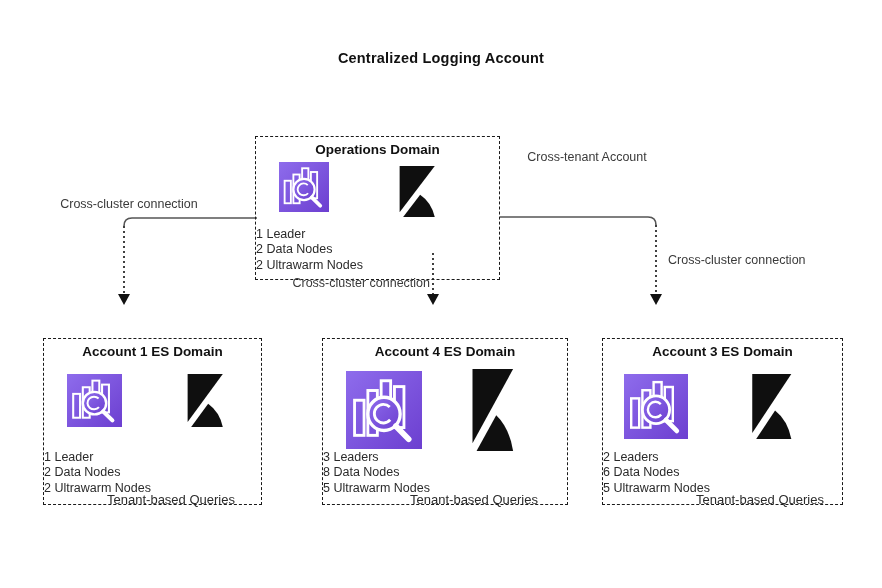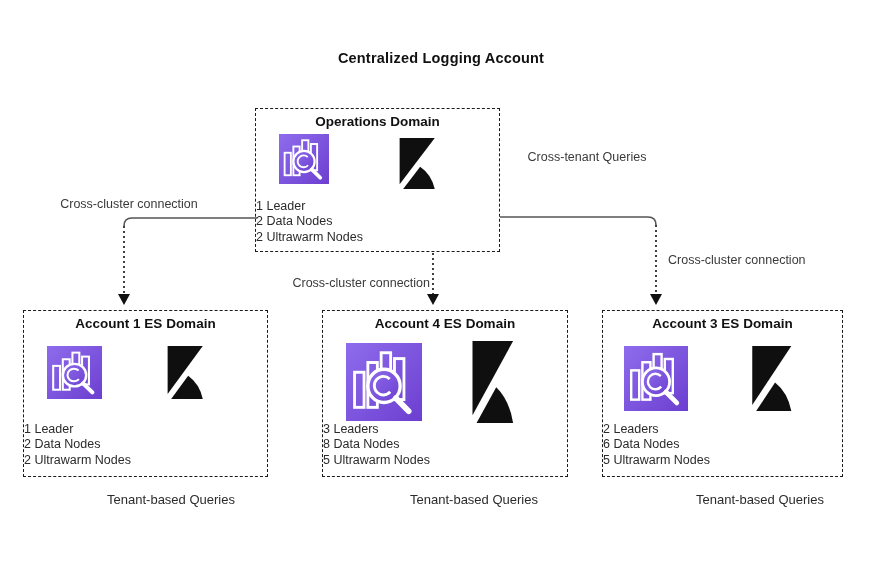--- a/index.html
+++ b/index.html
@@ -5,21 +5,21 @@
   html,body{margin:0;padding:0;background:#fff;}
   #canvas{
     position:relative;width:882px;height:588px;background:#ffffff;overflow:hidden;
     font-family:"Liberation Sans", sans-serif;color:#1a1a1a;
   }
   .diagram-title{
     position:absolute;left:0;right:0;top:50px;text-align:center;
     font-size:14.5px;font-weight:bold;letter-spacing:.2px;color:#111;
   }
   .dbox{
-    position:absolute;border:1.5px dashed #1a1a1a;background:transparent;box-sizing:border-box;
+    position:absolute;border:1.5px dashed #1a1a1a;background:transparent;box-sizing:border-box;margin-top:28px;
   }
   .box-title{
     position:absolute;left:0;right:0;top:5px;text-align:center;
     font-size:13.5px;font-weight:bold;color:#111;
   }
   .icon{position:absolute;display:block;}
   .node-lines{
     position:absolute;left:0;right:0;text-align:left;
     font-size:12.5px;line-height:15.5px;color:#2b2b2b;
   }
@@ -89,25 +89,25 @@
         <use href="#kib-g"></use>
       </svg>
     <div class="node-lines" style="bottom:6px">
       <div>1 Leader</div>
       <div>2 Data Nodes</div>
       <div>2 Ultrawarm Nodes</div>
     </div>
   </div>
 
   <div class="conn-label" style="left:129px;top:197px;transform:translateX(-50%)">Cross-cluster connection</div>
-  <div class="conn-label" style="left:587px;top:150px;transform:translateX(-50%)">Cross-tenant Queries</div>
+  <div class="conn-label" style="left:587px;top:150px;transform:translateX(-50%)">Cross-tenant Account</div>
   <div class="conn-label" style="left:430px;top:276px;transform:translateX(-100%)">Cross-cluster connection</div>
   <div class="conn-label" style="left:668px;top:253px">Cross-cluster connection</div>
 
-  <div class="dbox" style="left:23px;top:310px;width:245px;height:167px">
+  <div class="dbox" style="left:43px;top:310px;width:219px;height:167px">
     <div class="box-title">Account 1 ES Domain</div>
     <svg class="icon" style="left:23px;top:35px" width="55" height="53" viewBox="0 0 80 80" preserveAspectRatio="none">
         <use href="#es-g"></use>
       </svg>
     <svg class="icon" style="left:138px;top:35px" width="45" height="53" viewBox="0 0 32 32" preserveAspectRatio="none">
         <use href="#kib-g"></use>
       </svg>
     <div class="node-lines" style="bottom:8px">
       <div>1 Leader</div>
       <div>2 Data Nodes</div>

